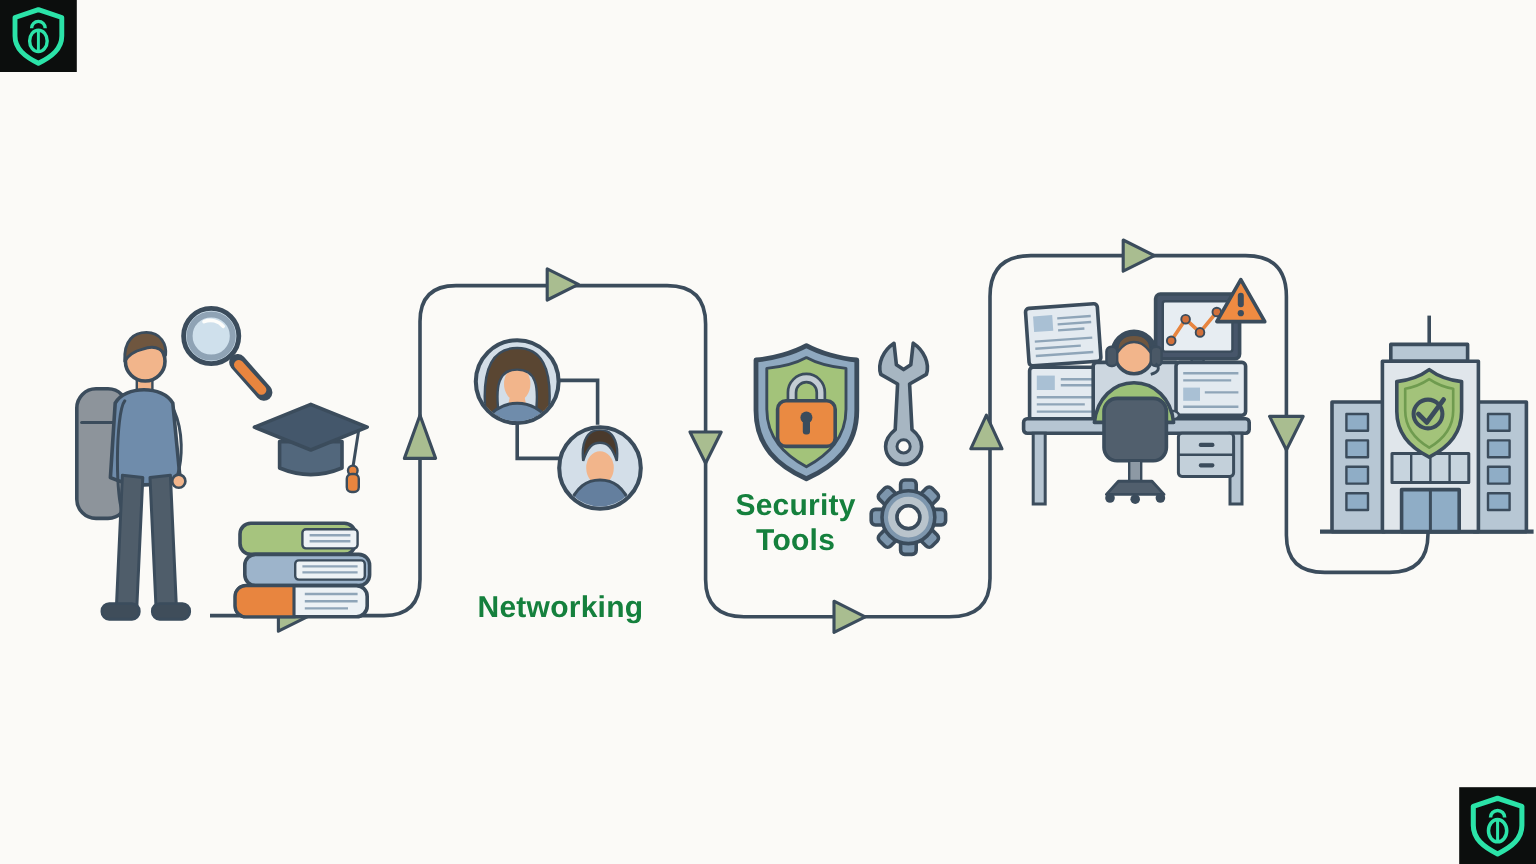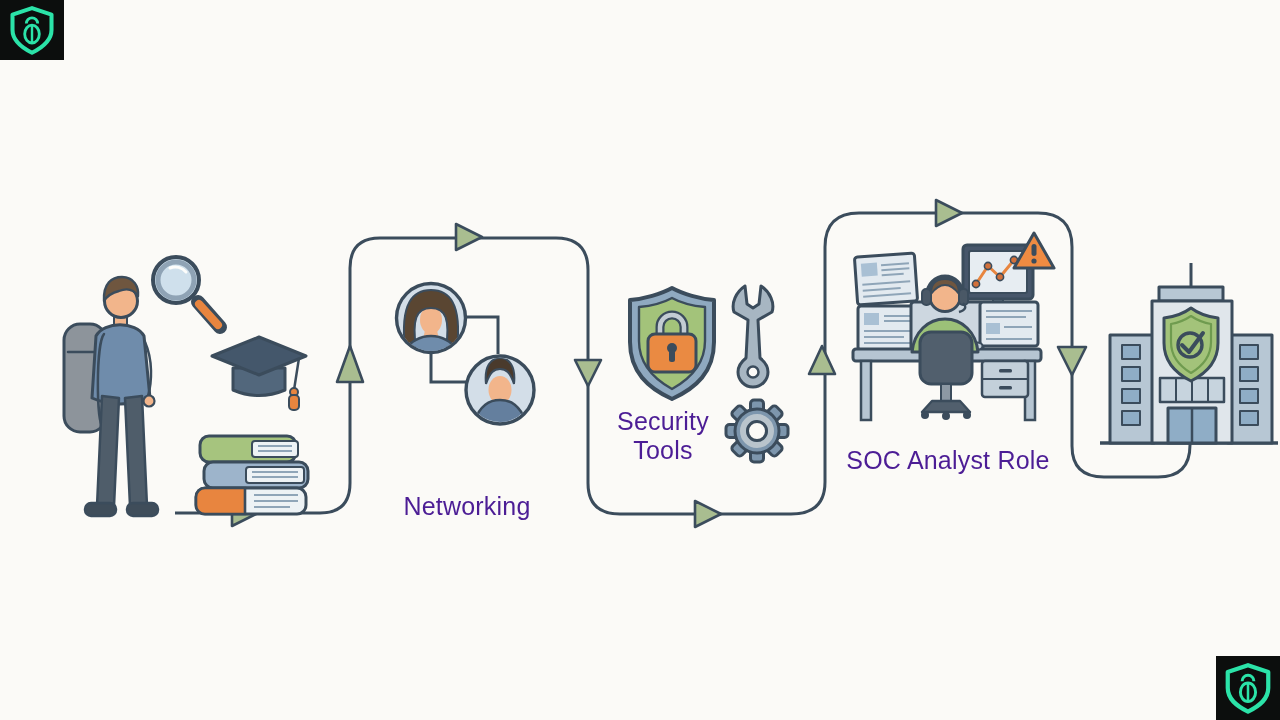--- a/index.html
+++ b/index.html
@@ -6,22 +6,22 @@
   .canvas{
     position:relative;
     width:1280px;height:720px;
     background:#fbfaf7;
     overflow:hidden;
     font-family:"Liberation Sans", sans-serif;
   }
   .scene{position:absolute;left:0;top:0;}
   .stage-label{
     position:absolute;
-    color:#4c1d95;
-    font-weight:400;
+    color:#15803d;
+    font-weight:700;
     font-size:25px;
     line-height:29px;
     text-align:center;
     white-space:pre-line;
     letter-spacing:0.2px;
   }
   .label-networking{left:387px;top:446px;width:160px;margin-top:46px;}
   .label-security{left:593px;top:407px;width:140px;}
   .label-soc{left:838px;top:446px;width:220px;}
   .watermark{
@@ -272,21 +272,20 @@
         <path d="M1191,316 C1197,320 1205,323 1211,324 L1211,342 C1211,358 1201,367 1191,373 C1181,367 1171,358 1171,342 L1171,324 C1177,323 1185,320 1191,316 Z" fill="none" stroke="#6f9b4f" stroke-width="2.2"></path>
         <circle cx="1190" cy="345" r="12" fill="none" stroke="#3b4c5c" stroke-width="3.4"></circle>
         <path d="M1182,345 L1189,352 L1203,333" fill="none" stroke="#3b4c5c" stroke-width="4" stroke-linecap="round"></path>
       </g>
     </g>
   </svg>
 
   <div class="stage-label label-networking">Networking</div>
   <div class="stage-label label-security">Security
 Tools</div>
-  <div class="stage-label label-soc">SOC Analyst Role</div>
 
   <div class="watermark watermark-tl">
     <svg width="52" height="52" viewBox="0 0 64 64">
       <path d="M32,5 L56,13 V32 C56,45 46,53 32,60 C18,53 8,45 8,32 V13 Z" fill="none" stroke="#2be3a8" stroke-width="5" stroke-linejoin="round"></path>
       <path d="M25,24 a7,7 0 0 1 14,0" fill="none" stroke="#2be3a8" stroke-width="3.5"></path>
       <ellipse cx="32" cy="37" rx="9" ry="11" fill="none" stroke="#2be3a8" stroke-width="3.5"></ellipse>
       <line x1="32" y1="27" x2="32" y2="48" stroke="#2be3a8" stroke-width="3"></line>
     </svg>
   </div>
   <div class="watermark watermark-br">

